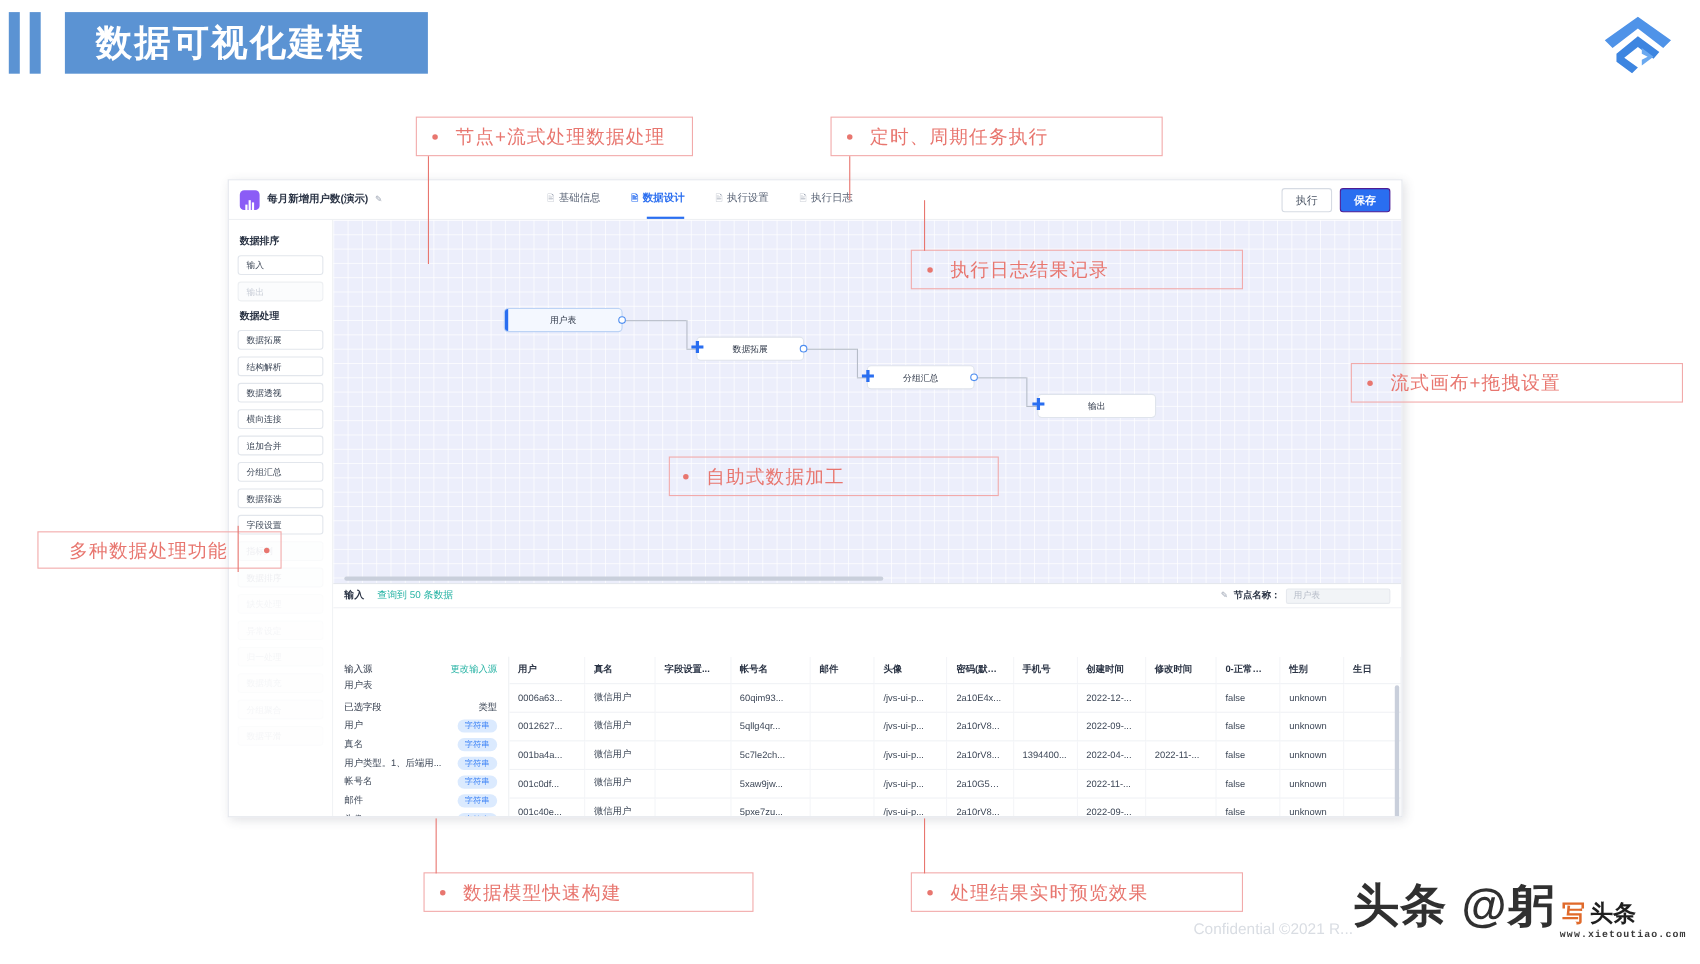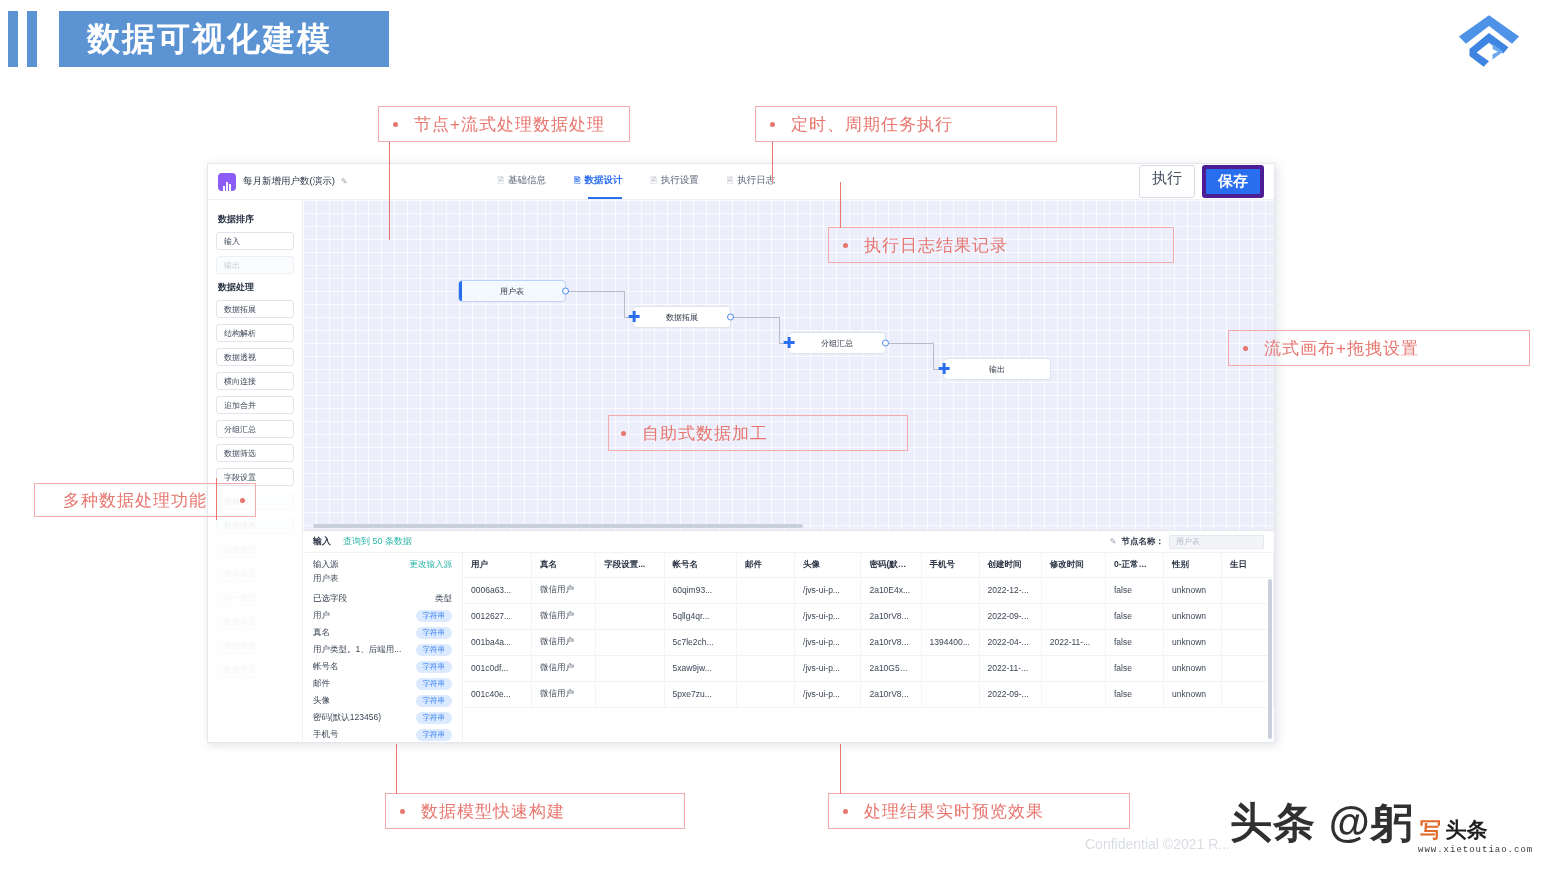--- a/index.html
+++ b/index.html
@@ -33,36 +33,36 @@
     height: 36px; display: flex; align-items: center;
     border-bottom: 1px solid #eef0f3; padding: 0 10px; background: #fff;
     flex: 0 0 36px;
   }
   .doc-icon {
     width: 18px; height: 18px; border-radius: 4px; background: #8b5cf6;
     display: flex; align-items: center; justify-content: center; margin-right: 7px;
   }
   .doc-icon i { display: block; width: 2px; height: 7px; background: #fff; margin: 0 0.7px; align-self: flex-end; }
   .doc-icon i.a { height: 5px; } .doc-icon i.b { height: 9px; } .doc-icon i.c { height: 7px; }
-  .doc-title { font-size: 9.5px; color: #2b3445; font-weight: normal; }
+  .doc-title { font-size: 9.5px; color: #2b3445; font-weight: bold; }
   .pencil-icon { margin-left: 6px; font-size: 8px; color: #9aa2b1; }
 
   .tabs { display: flex; margin-left: 150px; gap: 28px; align-items: center; }
   .tab { display: flex; align-items: center; gap: 4px; font-size: 9.5px; color: #5a6476; position: relative; padding-bottom: 2px; }
   .tab .t-ico { font-size: 8px; color: #9aa2b1; }
   .tab.active { color: #2a6ef0; font-weight: bold; }
   .tab.active .t-ico { color: #2a6ef0; }
   .tab.active::after {
     content: ""; position: absolute; left: 14px; right: 0; bottom: -9px; height: 2px; background: #2a6ef0;
   }
 
   .topbar-actions { margin-left: auto; display: flex; gap: 7px; }
-  .btn { font-size: 15px; padding: 3px 12px; border-radius: 3px; cursor: pointer; }
+  .btn { font-size: 10px; padding: 3px 12px; border-radius: 3px; cursor: pointer; }
   .btn-outline { border: 1px solid #d6dbe3; color: #4a5464; background: #fff; }
-  .btn-primary { background: #2a6ef0; color: #fff; border: 4px solid #4c1d95; font-weight: bold; }
+  .btn-primary { background: #2a6ef0; color: #fff; border: 1px solid #4c1d95; font-weight: bold; }
 
   .app-body { display: flex; flex: 1; min-height: 0; }
 
   
   .sidebar {
     width: 95px; flex: 0 0 95px; border-right: 1px solid #eef0f3;
     padding: 6px 8px 0 8px; overflow: hidden; background: #fff;
   }
   .side-group { font-size: 9px; font-weight: bold; color: #2b3445; margin: 7px 0 6px 2px; }
   .side-item {
@@ -111,21 +111,21 @@
   .data-head .lbl { color: #2b3445; font-weight: bold; margin-right: 12px; }
   .data-head .count { color: #26b3a4; }
   .node-name-box { margin-left: auto; display: flex; align-items: center; gap: 5px; font-size: 8.5px; }
   .node-name-box .pen { color: #9aa2b1; font-size: 8px; }
   .node-name-box .k { color: #2b3445; font-weight: bold; }
   .node-name-input {
     width: 95px; height: 14px; background: #f2f4f7; border: 1px solid #e6e9ee;
     border-radius: 2px; font-size: 8px; color: #b6bcc8; display: flex; align-items: center; padding-left: 6px;
   }
 
-  .data-cols { display: flex; flex: 1; min-height: 0; }
+  .data-cols { display: flex; flex: 1; min-height: 0; margin-top: 44px; }
   .field-panel { width: 160px; flex: 0 0 160px; border-right: 1px solid #eef0f3; padding: 6px 10px 0 10px; overflow: hidden; }
   .fp-row { display: flex; align-items: center; justify-content: space-between; font-size: 8.5px; margin-bottom: 2px; }
   .fp-row .k { color: #3c4656; }
   .fp-row .k.head { color: #2b3445; }
   .fp-row .act { color: #26b3a4; }
   .fp-row .type-head { color: #3c4656; }
   .fp-sub { font-size: 8.5px; color: #3c4656; margin-bottom: 8px; }
   .field-row { display: flex; align-items: center; justify-content: space-between; height: 17px; }
   .field-row .fname { font-size: 8.5px; color: #3c4656; white-space: nowrap; overflow: hidden; text-overflow: ellipsis; max-width: 100px; }
   .tag {
@@ -160,21 +160,21 @@
     position: absolute; left: 1085px; top: 836px; font-size: 14px; color: #d9dde3;
     font-family: "Liberation Sans", sans-serif; white-space: nowrap;
   }
   .watermark {
     position: absolute; left: 1230px; top: 795px; font-size: 42px; font-weight: bold;
     color: #1f1f1f; letter-spacing: 1px; white-space: nowrap; opacity: 0.92;
   }
   .wm-badge { position: absolute; left: 1420px; top: 816px; white-space: nowrap; }
   .wm-badge .w1 { font-size: 21px; font-weight: bold; color: #e06a2b; }
   .wm-badge .w2 { font-size: 21px; font-weight: bold; color: #1f1f1f; }
-  .wm-url { position: absolute; left: 1418px; top: 845px; font-size: 9px; color: #3a3a3a; font-family: "Liberation Mono", monospace; letter-spacing: 1px; }
+  .wm-url { position: absolute; left: 1418px; top: 845px; font-size: 9px; color: #3a3a3a; font-family: "Liberation Mono", monospace; letter-spacing: 1px; font-weight: bold; }
 </style>
 </head>
 <body>
 
 <div class="slide-header">
   <div class="bar-mark"></div>
   <div class="bar-mark second"></div>
   <div class="title-plate">数据可视化建模</div>
 </div>
 
@@ -472,21 +472,21 @@
   <span>节点+流式处理数据处理</span>
 </div>
 <div class="leader v" style="left:389px; top:142px; height:98px;"></div>
 
 <div class="callout" style="left:755px; top:106px; width:302px; height:36px;">
   <span class="dot"></span>
   <span>定时、周期任务执行</span>
 </div>
 <div class="leader v" style="left:772px; top:142px; height:40px;"></div>
 
-<div class="callout" style="left:828px; top:227px; width:346px; height:36px;">
+<div class="callout" style="left:828px; top:227px; width:302px; height:36px;">
   <span class="dot"></span>
   <span>执行日志结果记录</span>
 </div>
 <div class="leader v" style="left:840px; top:182px; height:46px;"></div>
 
 <div class="callout" style="left:1228px; top:330px; width:302px; height:36px;">
   <span class="dot"></span>
   <span>流式画布+拖拽设置</span>
 </div>
 

